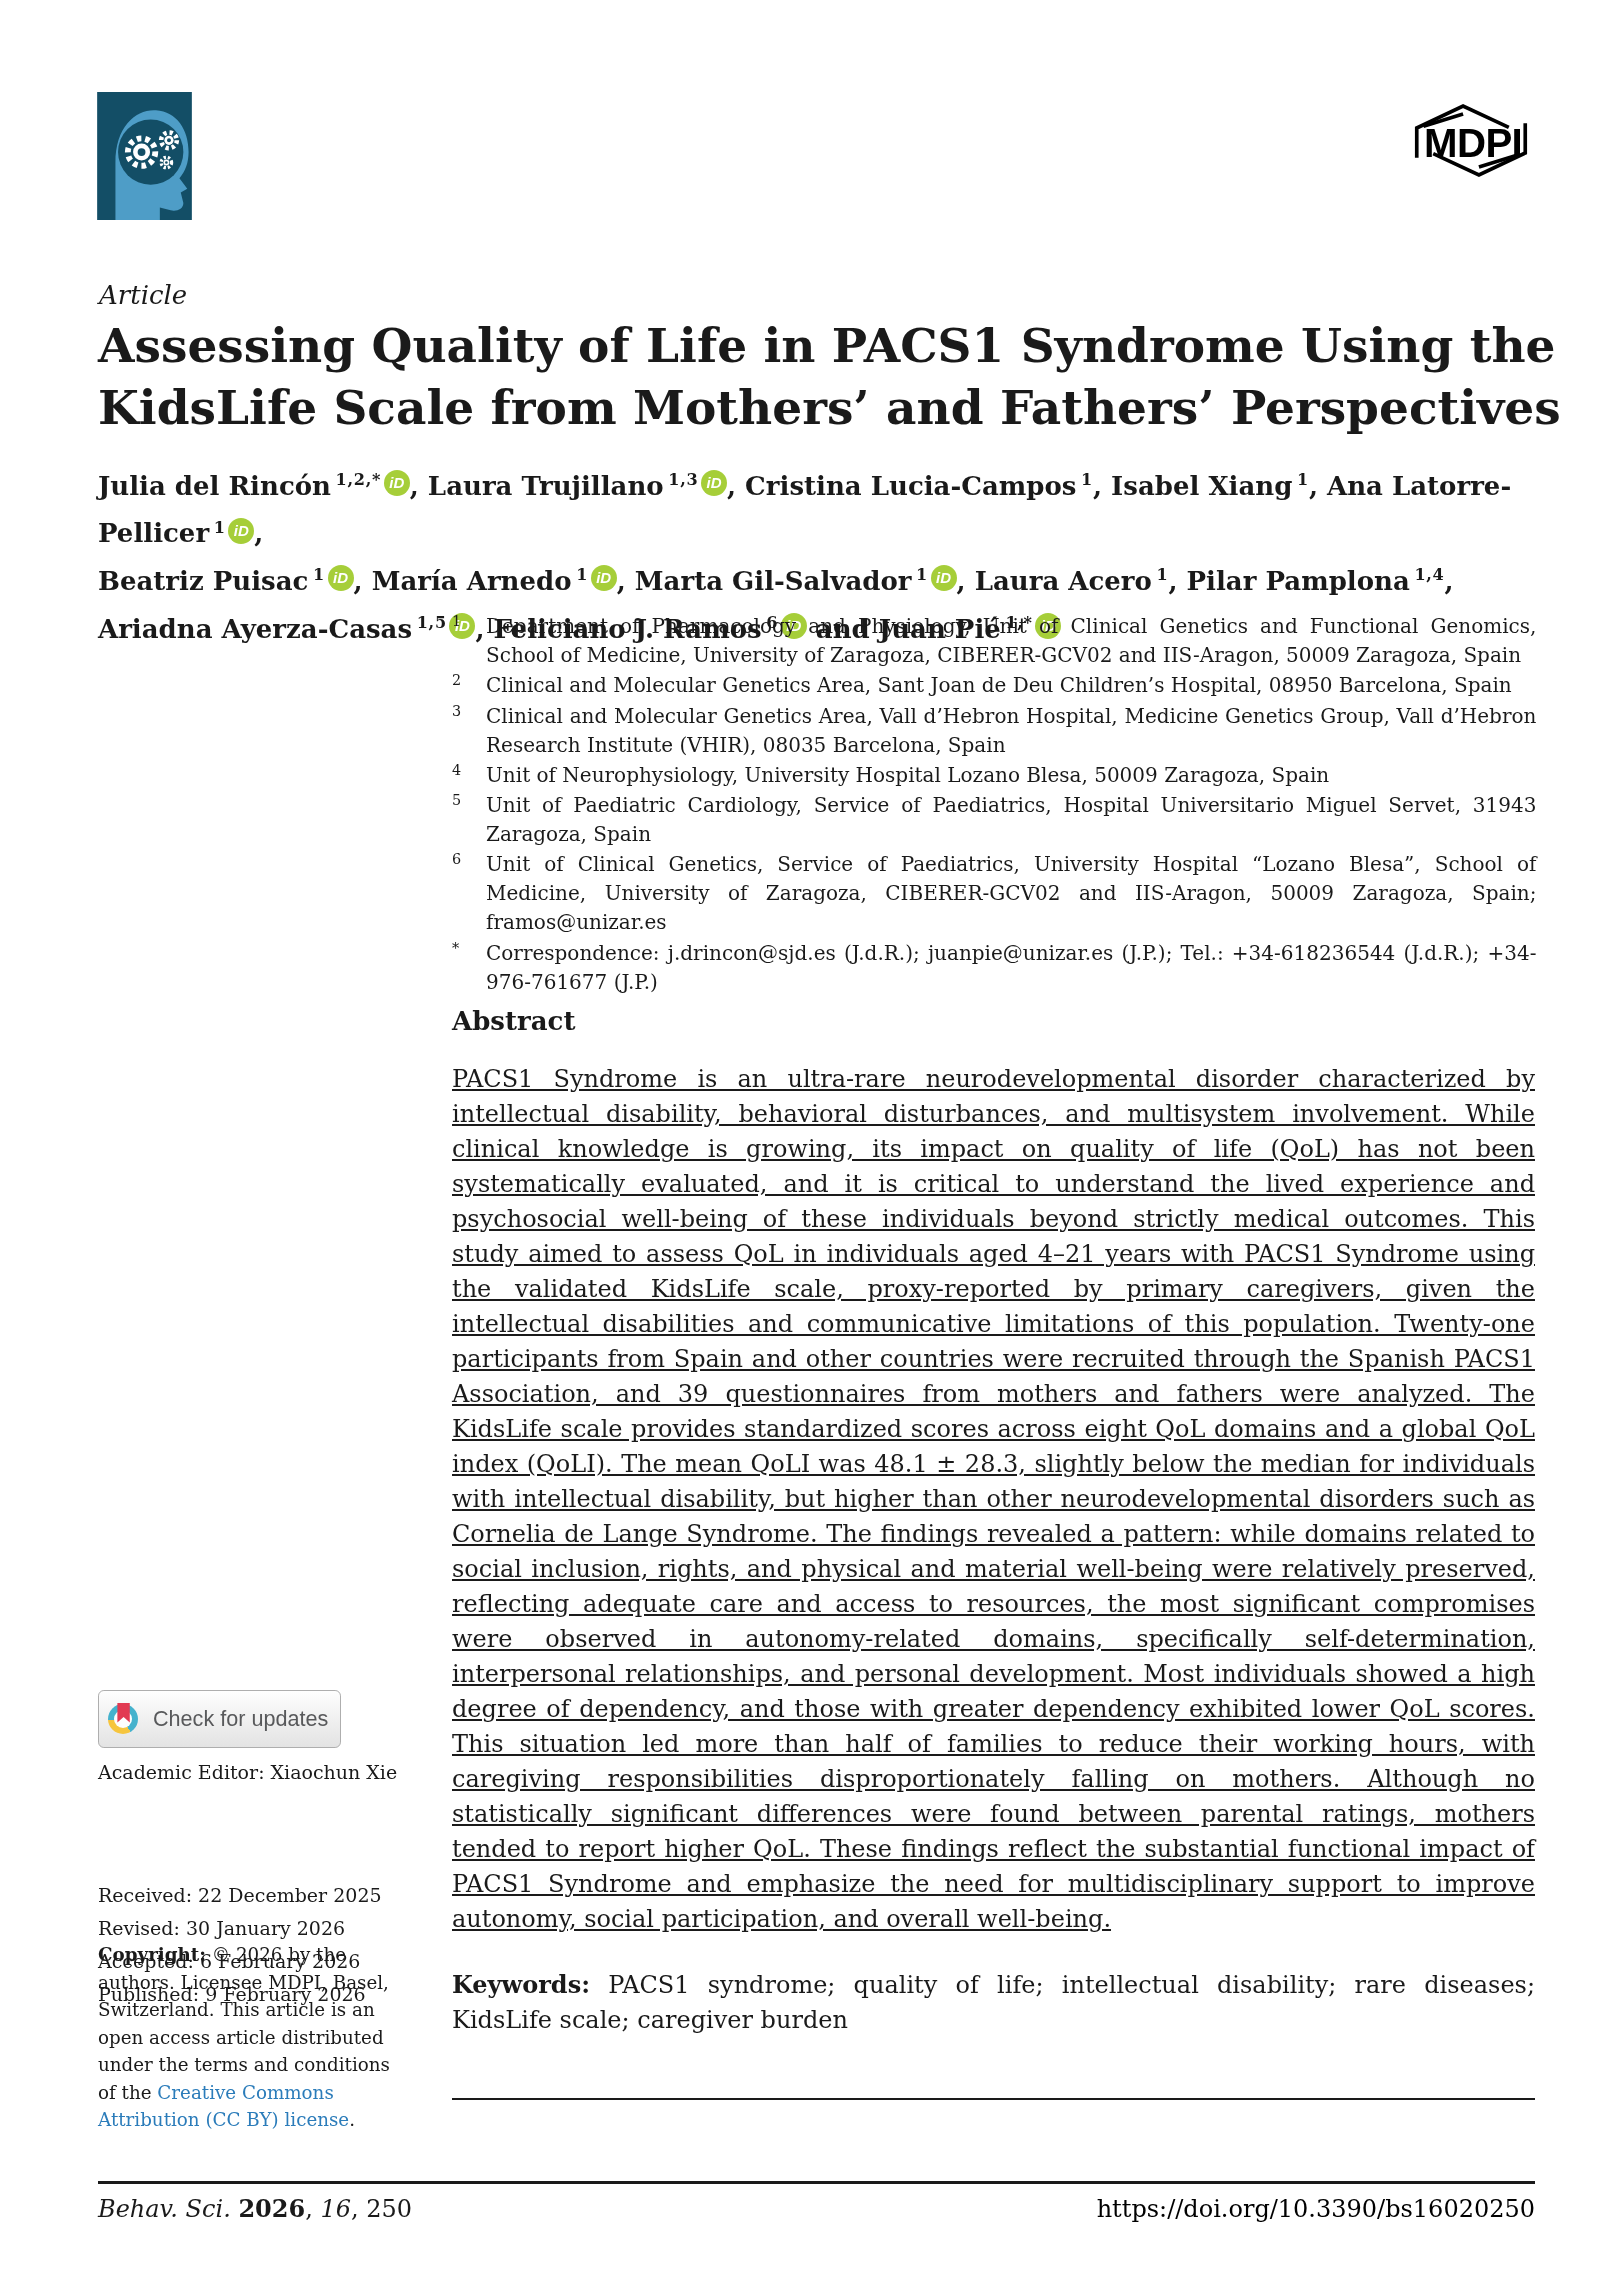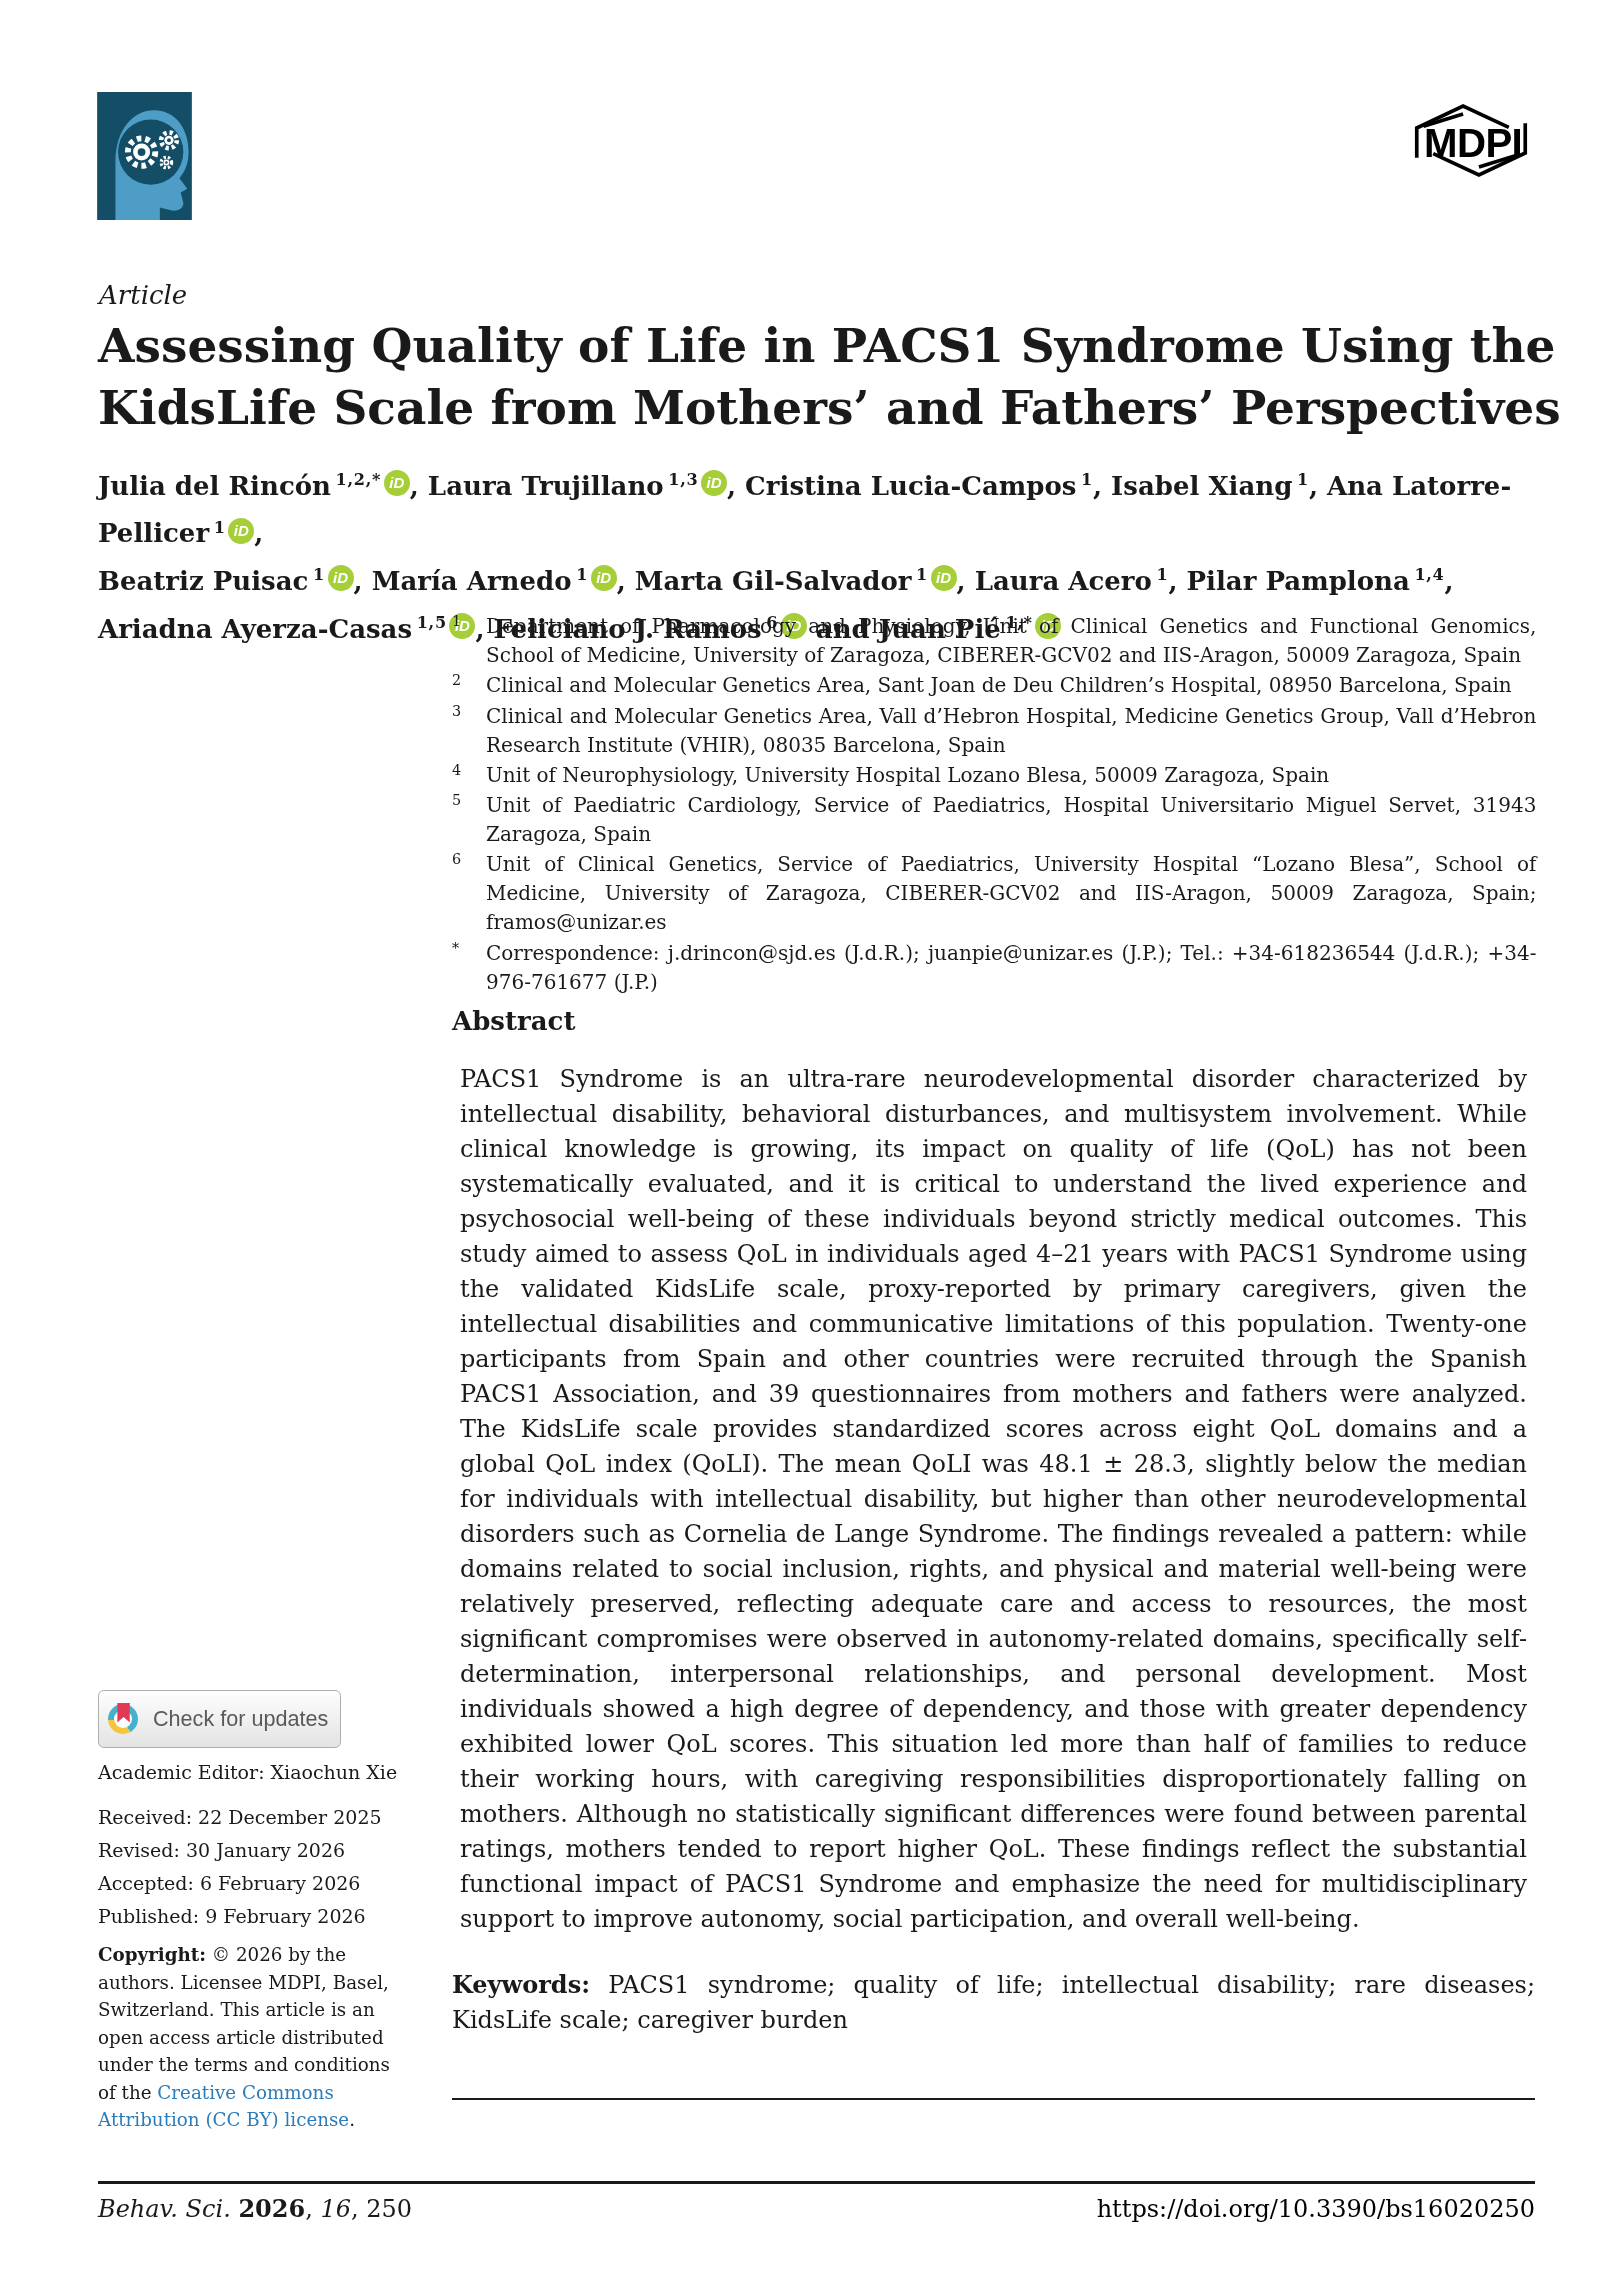--- a/index.html
+++ b/index.html
@@ -75,38 +75,38 @@
     clip-path:polygon(0 0,100% 0,100% 100%,50% 72%,0 100%);
   }
   .check-label{
     font-family:"Liberation Sans", sans-serif;font-size:21.6px;color:#58595b;
     white-space:nowrap;
   }
   .sidebar-editor{
     position:absolute;left:98px;top:1761px;width:314px;font-size:19px;
   }
   .sidebar-dates{
-    position:absolute;left:98px;top:1801px;width:314px;
+    position:absolute;left:98px;top:1879px;width:314px;
     font-size:19px;line-height:33px;
   }
   .sidebar-copyright{
     position:absolute;left:98px;top:1941px;width:313px;
     font-size:18.3px;line-height:27.5px;text-align:left;
   }
   .sidebar-copyright b{font-weight:bold;}
   .cc-link{color:#2b7cba;text-decoration:none;cursor:pointer;}
   
   .main-col{
     position:absolute;left:452px;top:1003px;width:1083px;
   }
   .abstract-heading{
     font-size:26px;font-weight:bold;margin:3px 0 26px 0;
   }
   .abstract-text{
-    font-size:24px;line-height:35px;text-align:justify;margin:8px;
+    font-size:24px;line-height:35px;text-align:justify;margin:0;text-decoration:underline;
   }
   .keywords{
     font-size:24px;line-height:35px;text-align:justify;margin:30px 0 0 0;
   }
   .keywords b{font-weight:bold;}
   .col-rule{
     margin-top:60px;height:2px;background:#1a1a1a;width:100%;
   }
   
   .full-rule{

